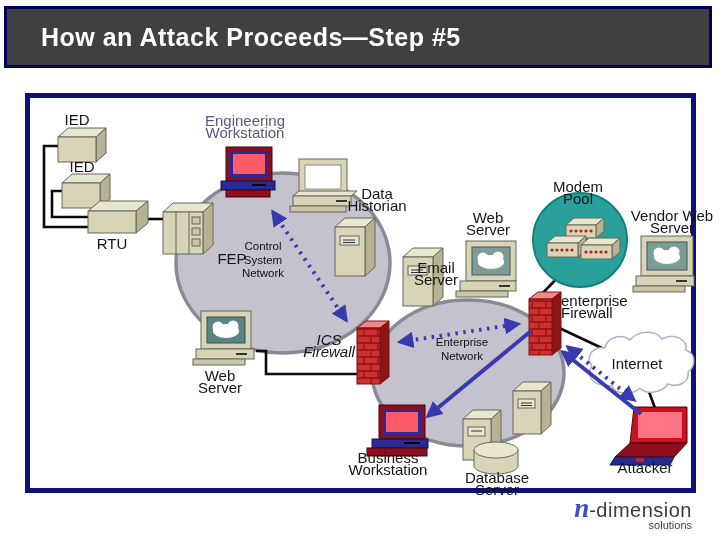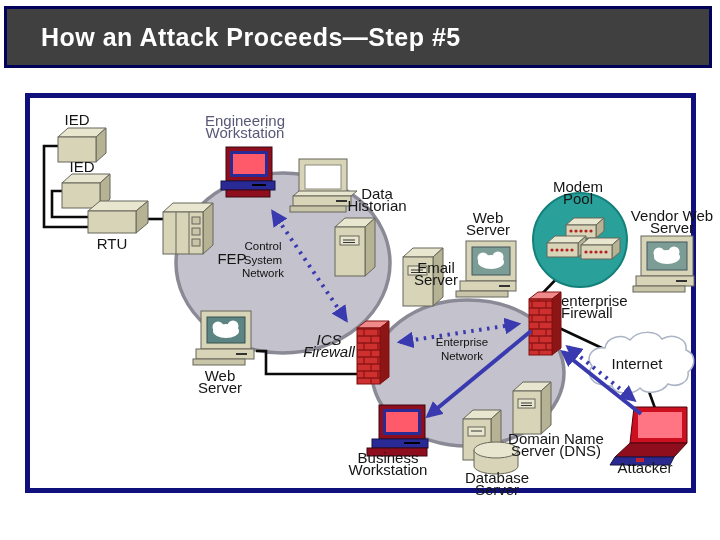--- a/index.html
+++ b/index.html
@@ -279,19 +279,21 @@
 Firewall</div>
   <div class="lbl right" style="left:302px;top:334px;width:54px;">ICS
 Firewall</div>
   <div class="lbl bold" style="left:416px;top:336px;width:92px;">Enterprise
 Network</div>
   <div class="lbl" style="left:603px;top:358px;width:68px;">Internet</div>
   <div class="lbl" style="left:190px;top:370px;width:60px;">Web
 Server</div>
   <div class="lbl" style="left:344px;top:452px;width:88px;">Business
 Workstation</div>
-  <div class="lbl" style="left:508px;top:433px;width:96px;">Domain Name
-Server (DNS)</div>
   <div class="lbl" style="left:447px;top:472px;width:100px;">Database Server</div>
   <div class="lbl" style="left:607px;top:462px;width:76px;">Attacker</div>
 
+  <div id="logo">
+    <span class="n">n</span><span class="rest">-dimension</span>
+    <span class="sub">solutions</span>
+  </div>
 
 </div>
 
 </body></html>

